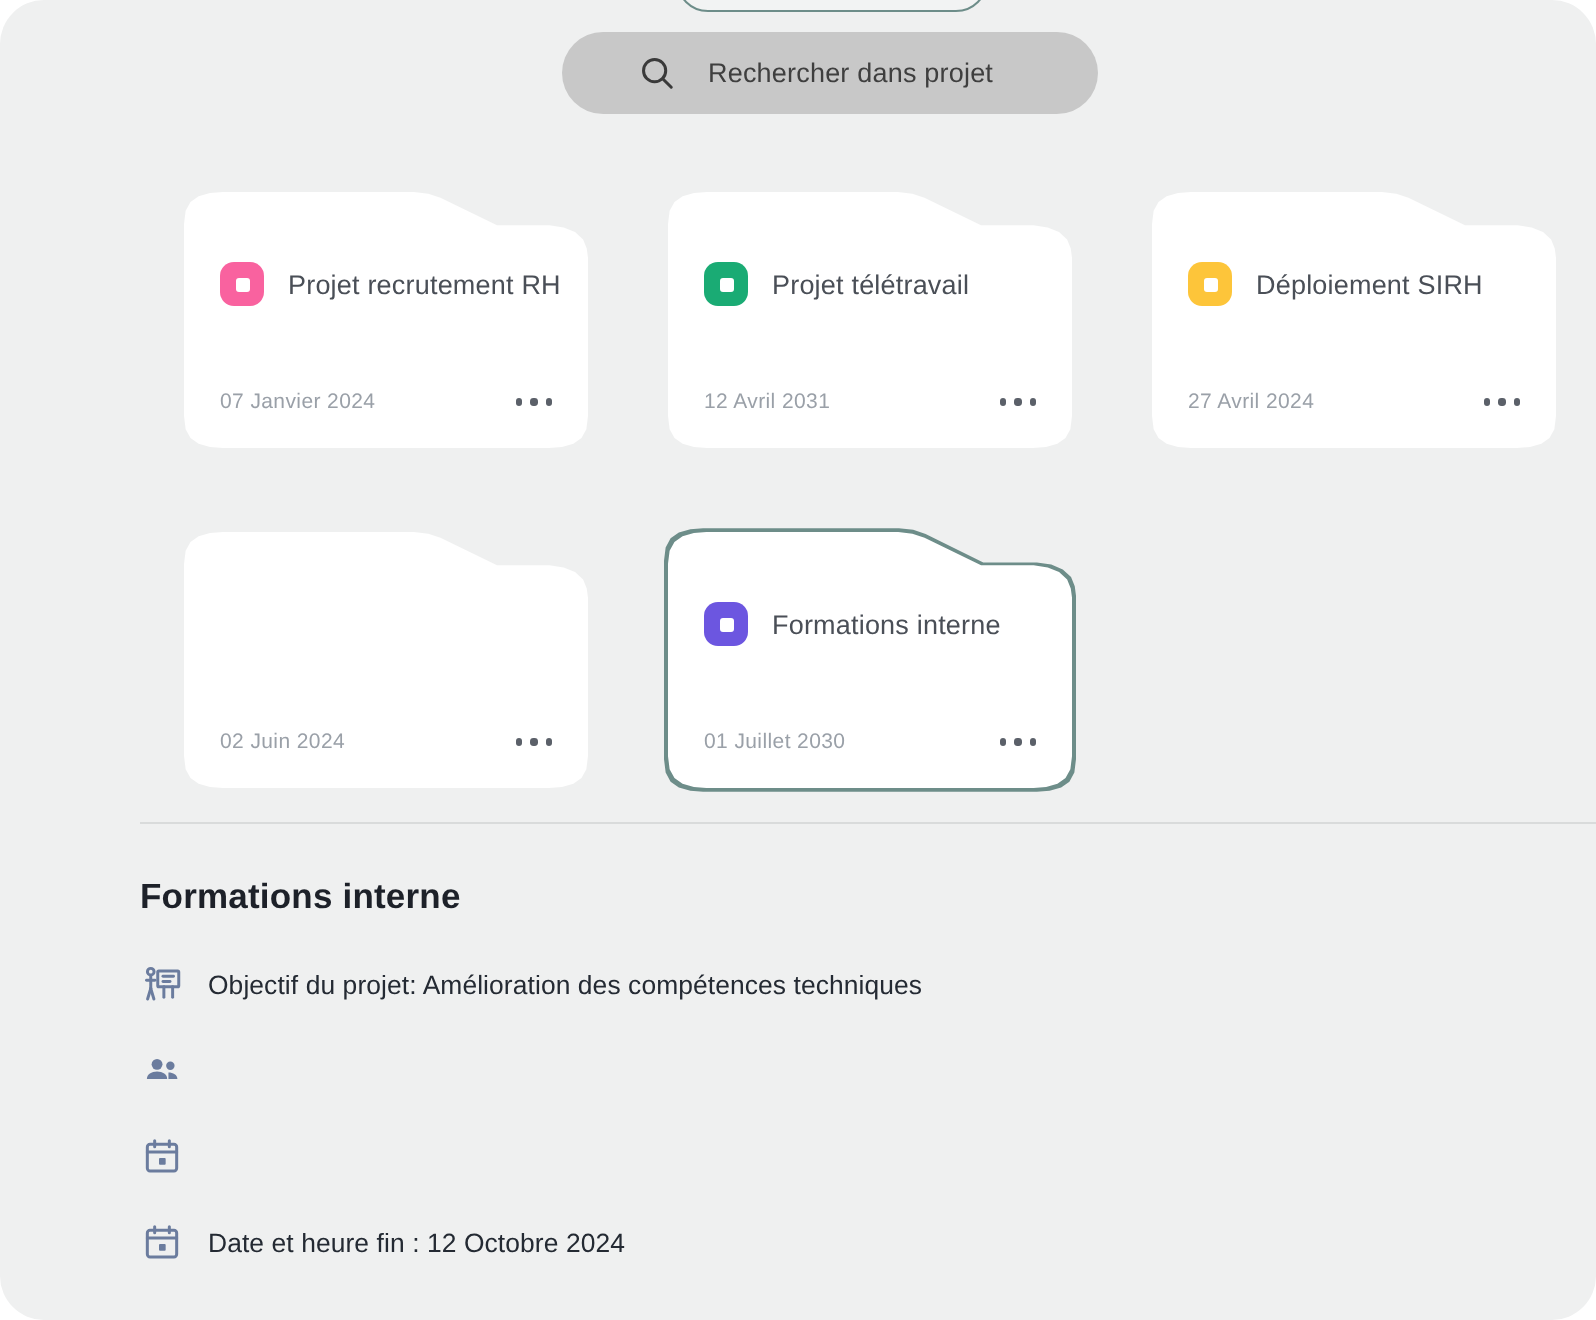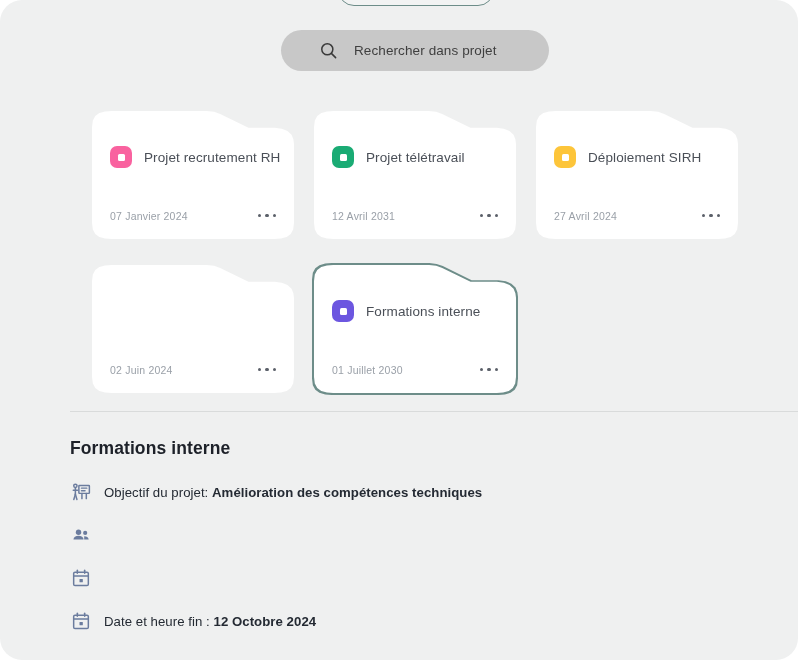--- a/index.html
+++ b/index.html
@@ -34,21 +34,21 @@
     border: 1.4px solid #6d8d89;
     border-radius: 16px;
     background: #f2f3f3;
     box-sizing: border-box;
   }
 
   
   .search-bar {
     position: absolute;
     left: 281px;
-    top: 30px;
+    top: 16px;
     width: 268px;
     height: 41px;
     background: #c8c8c8;
     border-radius: 21px;
     display: flex;
     align-items: center;
     box-sizing: border-box;
   }
   .search-icon {
     margin-left: 38px;
@@ -60,26 +60,27 @@
   .search-placeholder {
     font-size: 13.5px;
     color: #3f3f3f;
     letter-spacing: 0.1px;
   }
 
   
   .grid {
     position: absolute;
     left: 92px;
-    top: 110px;
+    top: 95px;
     width: 614px;
     display: grid;
     grid-template-columns: repeat(3, 202px);
     column-gap: 20px;
     row-gap: 24px;
+    gap: 40px;
   }
 
   .folder {
     position: relative;
     width: 202px;
     height: 130px;
   }
   .folder-shape {
     position: absolute;
     inset: 0;
@@ -157,20 +158,21 @@
     white-space: nowrap;
     letter-spacing: 0.1px;
   }
 
   .folder-foot {
     position: absolute;
     left: 18px;
     right: 16px;
     bottom: 18px;
     display: flex;
+    align-items: center;
     justify-content: space-between;
   }
   .folder-date {
     font-size: 10.5px;
     color: #9aa0a8;
     letter-spacing: 0.2px;
   }
   .folder-menu {
     display: flex;
     gap: 4px;
@@ -226,21 +228,21 @@
   }
   .detail-text {
     font-size: 13.2px;
     color: #242a33;
     letter-spacing: 0.05px;
   }
   .detail-text b {
     font-weight: normal;
   }
   .detail-val {
-    font-weight: bold;
+    font-weight: normal;
   }
 </style>
 </head>
 <body>
 
 <div id="app">
 
   <div class="top-pill" style="border-color: rgb(109, 141, 137);"></div>
 
   <div class="search-bar" style="background: rgb(200, 200, 200);">

